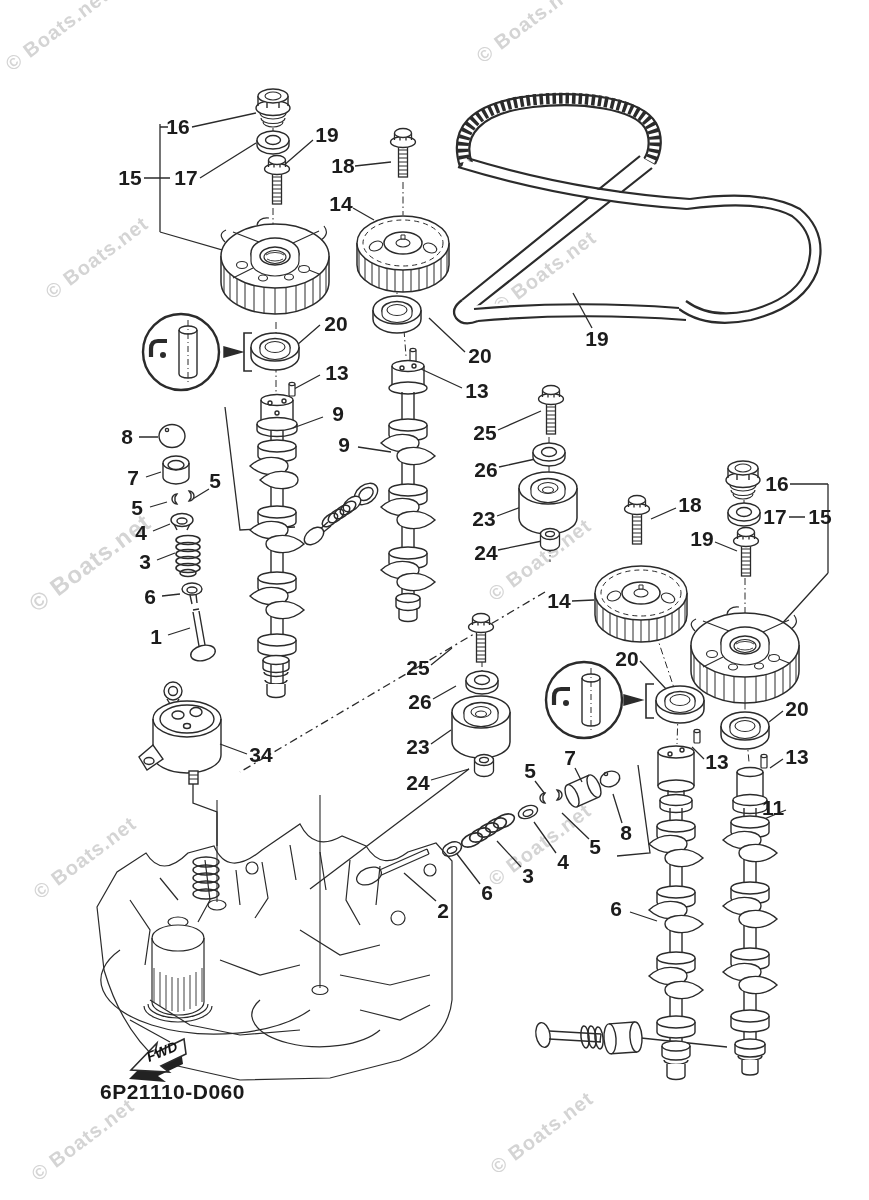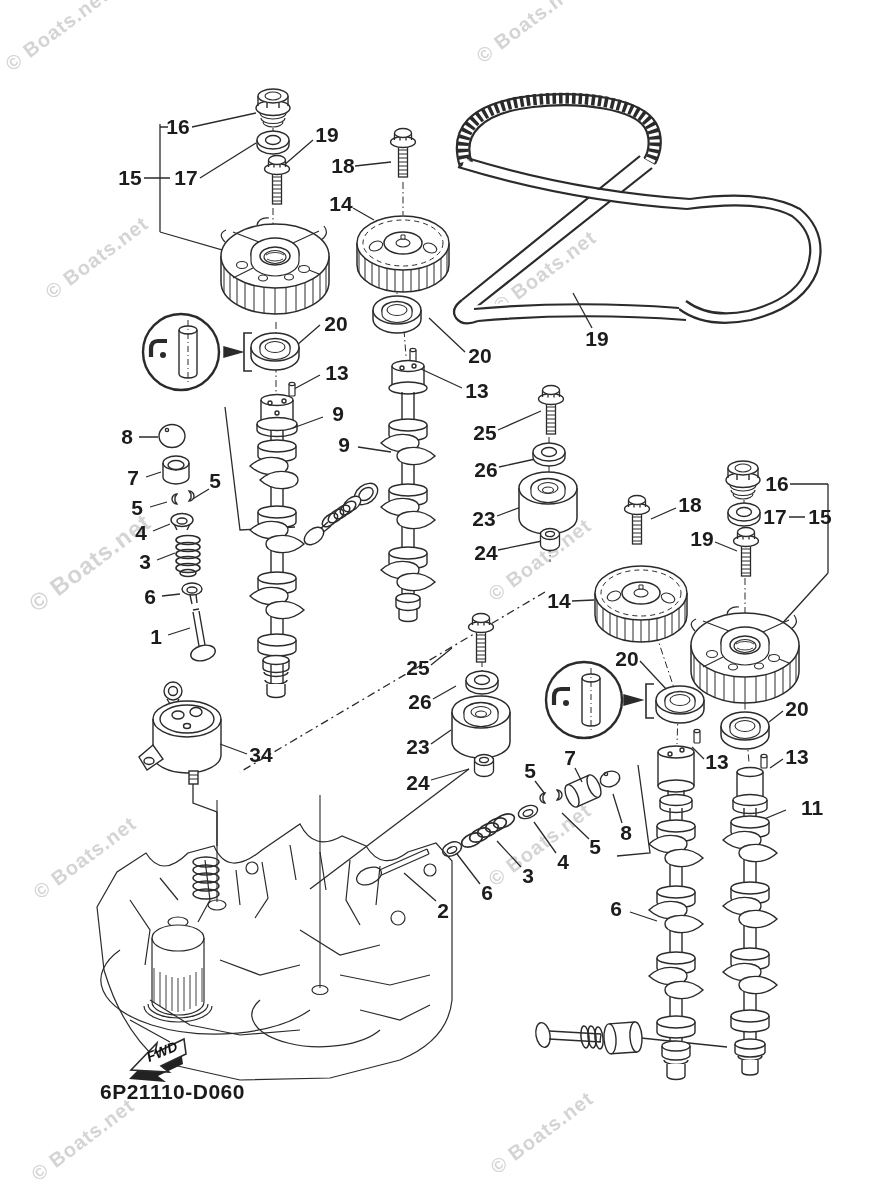--- a/index.html
+++ b/index.html
@@ -515,21 +515,21 @@
       <span class="callout" style="left: 559px; top: 601px; transform: translate(-50%, -50%);">14</span>
       <span class="callout" style="left: 627px; top: 659px; transform: translate(-50%, -50%);">20</span>
       <span class="callout" style="left: 797px; top: 709px; transform: translate(-50%, -50%);">20</span>
       <span class="callout" style="left: 418px; top: 668px; transform: translate(-50%, -50%);">25</span>
       <span class="callout" style="left: 420px; top: 702px; transform: translate(-50%, -50%);">26</span>
       <span class="callout" style="left: 418px; top: 747px; transform: translate(-50%, -50%);">23</span>
       <span class="callout" style="left: 418px; top: 783px; transform: translate(-50%, -50%);">24</span>
       <span class="callout" style="left: 261px; top: 755px; transform: translate(-50%, -50%);">34</span>
       <span class="callout" style="left: 717px; top: 762px; transform: translate(-50%, -50%);">13</span>
       <span class="callout" style="left: 797px; top: 757px; transform: translate(-50%, -50%);">13</span>
-      <span class="callout" style="left: 812px; top: 808px; transform: translate(-50%, -50%);">11</span>
+      <span class="callout" style="left: 773px; top: 808px; transform: translate(-50%, -50%);">11</span>
       <span class="callout" style="left: 616px; top: 909px; transform: translate(-50%, -50%);">6</span>
       <span class="callout" style="left: 570px; top: 758px; transform: translate(-50%, -50%);">7</span>
       <span class="callout" style="left: 626px; top: 833px; transform: translate(-50%, -50%);">8</span>
       <span class="callout" style="left: 530px; top: 771px; transform: translate(-50%, -50%);">5</span>
       <span class="callout" style="left: 595px; top: 847px; transform: translate(-50%, -50%);">5</span>
       <span class="callout" style="left: 563px; top: 862px; transform: translate(-50%, -50%);">4</span>
       <span class="callout" style="left: 528px; top: 876px; transform: translate(-50%, -50%);">3</span>
       <span class="callout" style="left: 487px; top: 893px; transform: translate(-50%, -50%);">6</span>
       <span class="callout" style="left: 443px; top: 911px; transform: translate(-50%, -50%);">2</span>
     </div>

